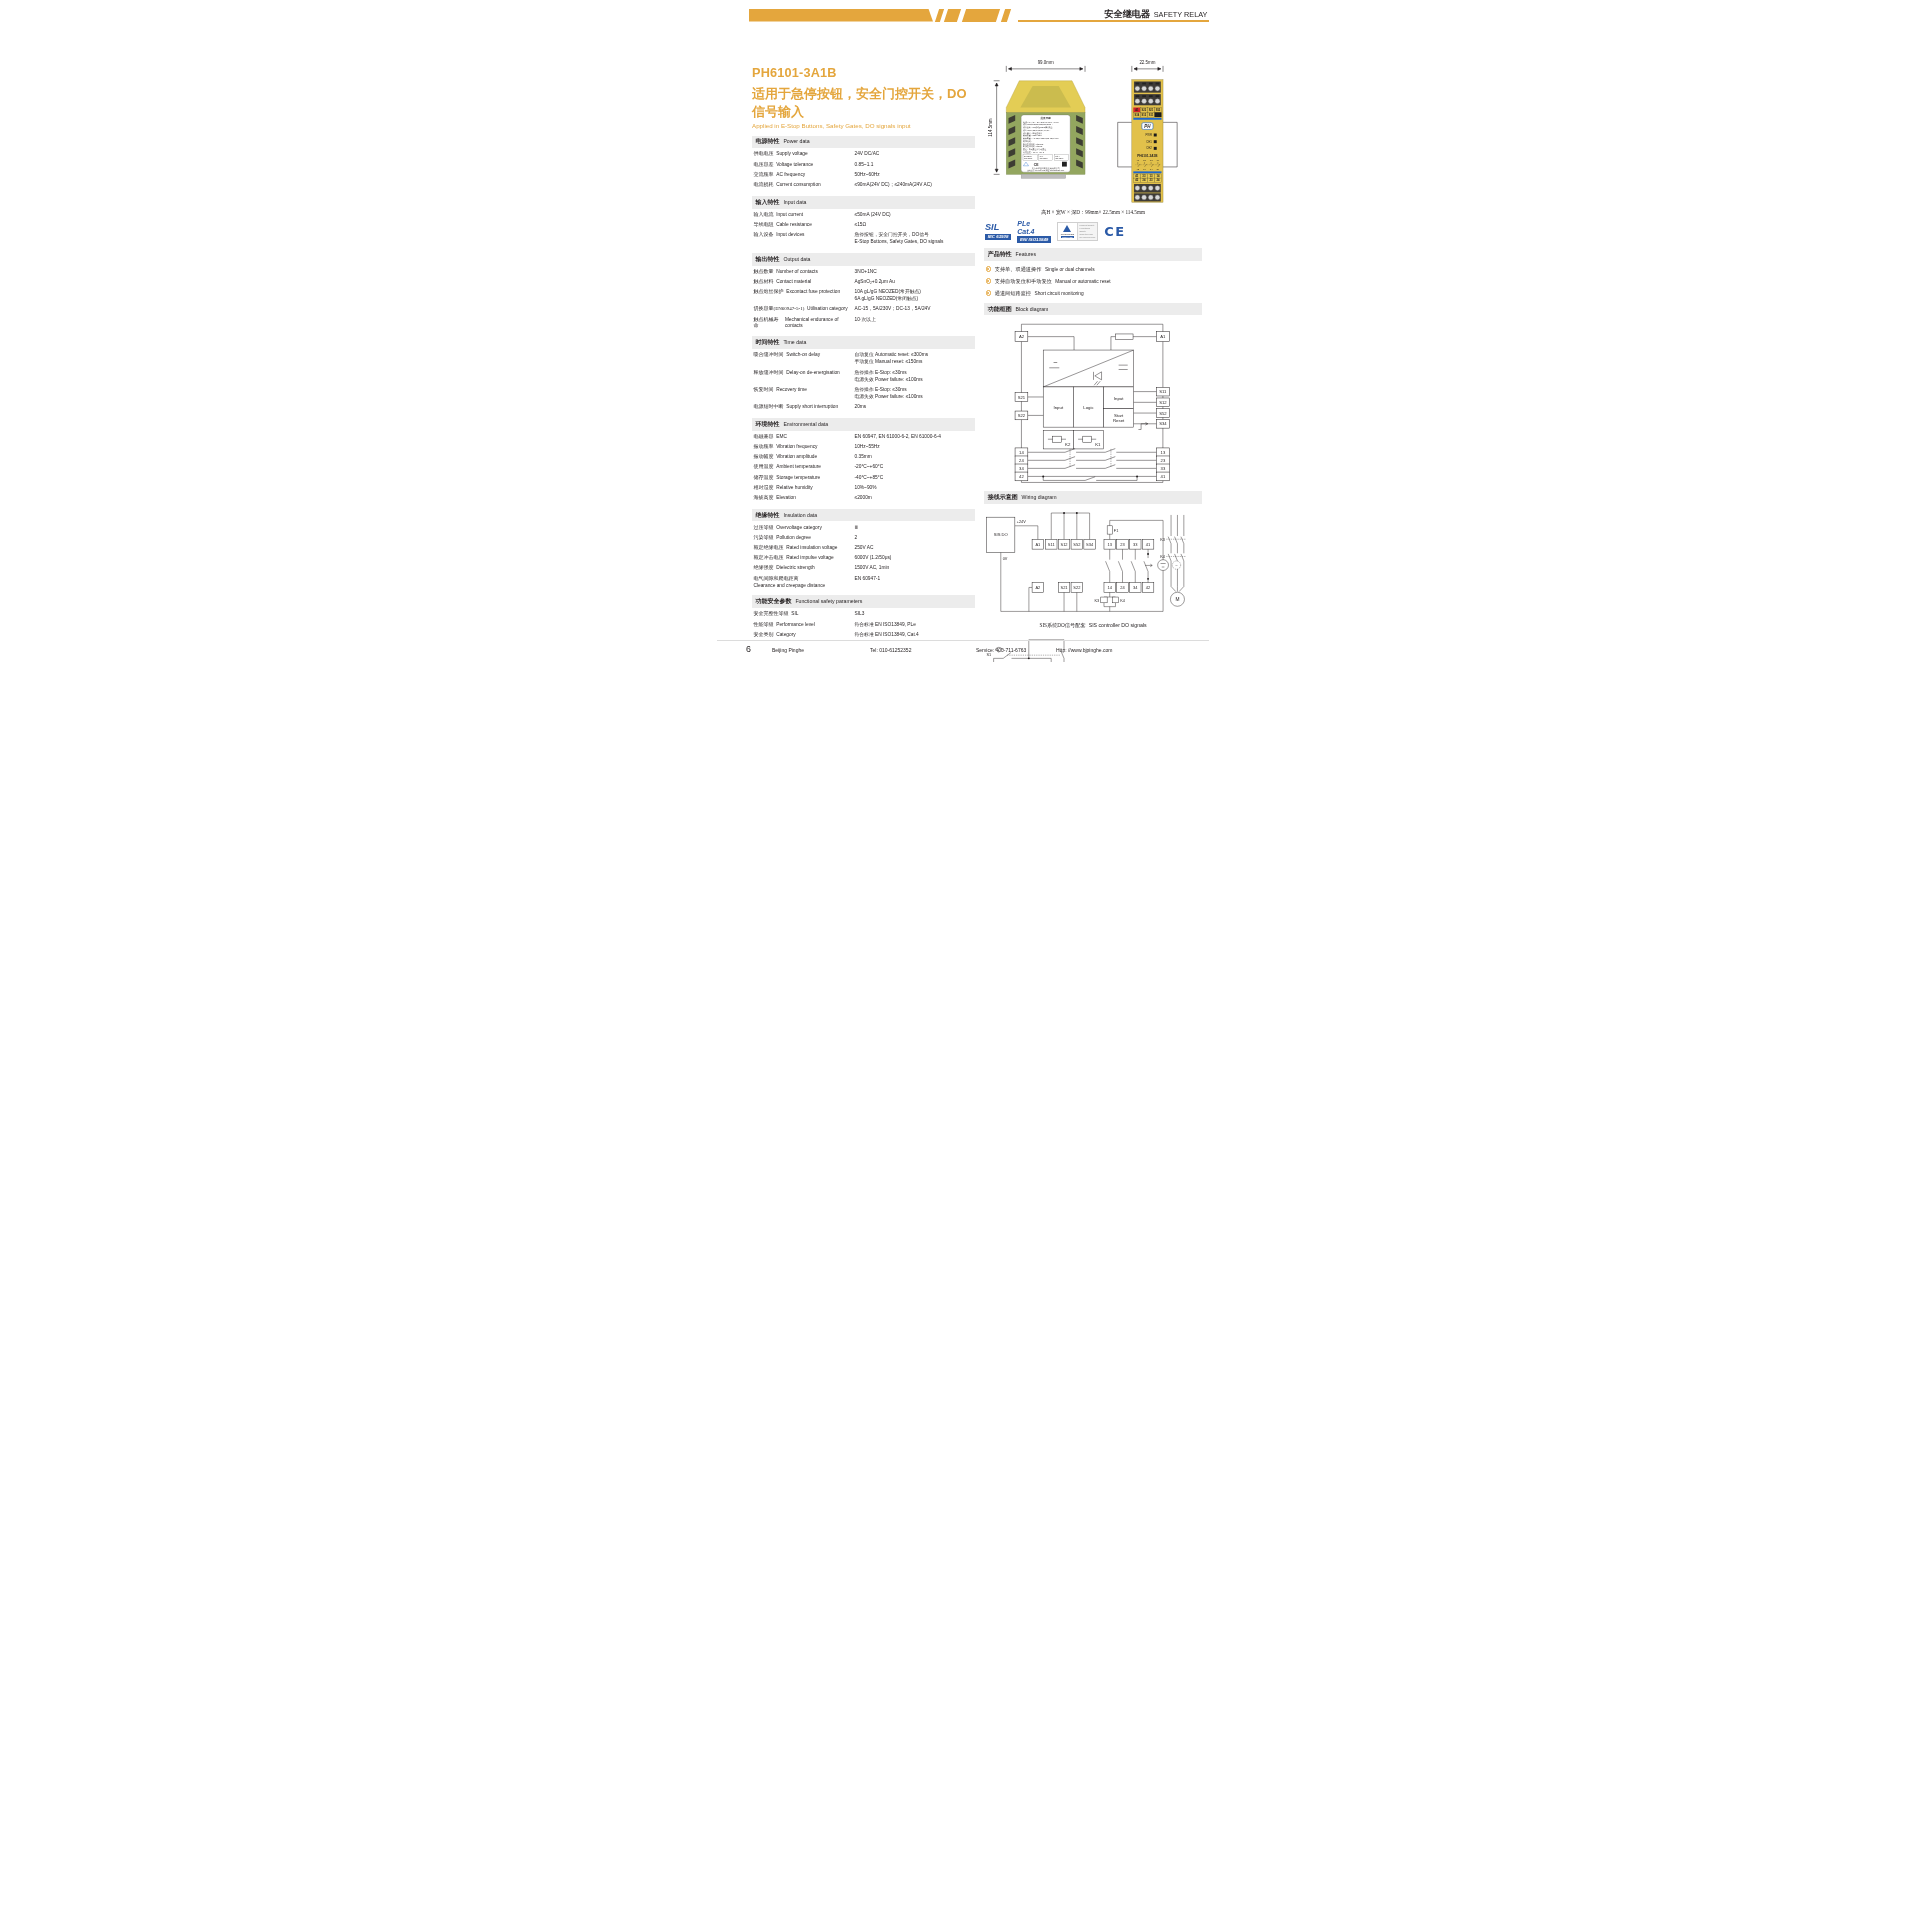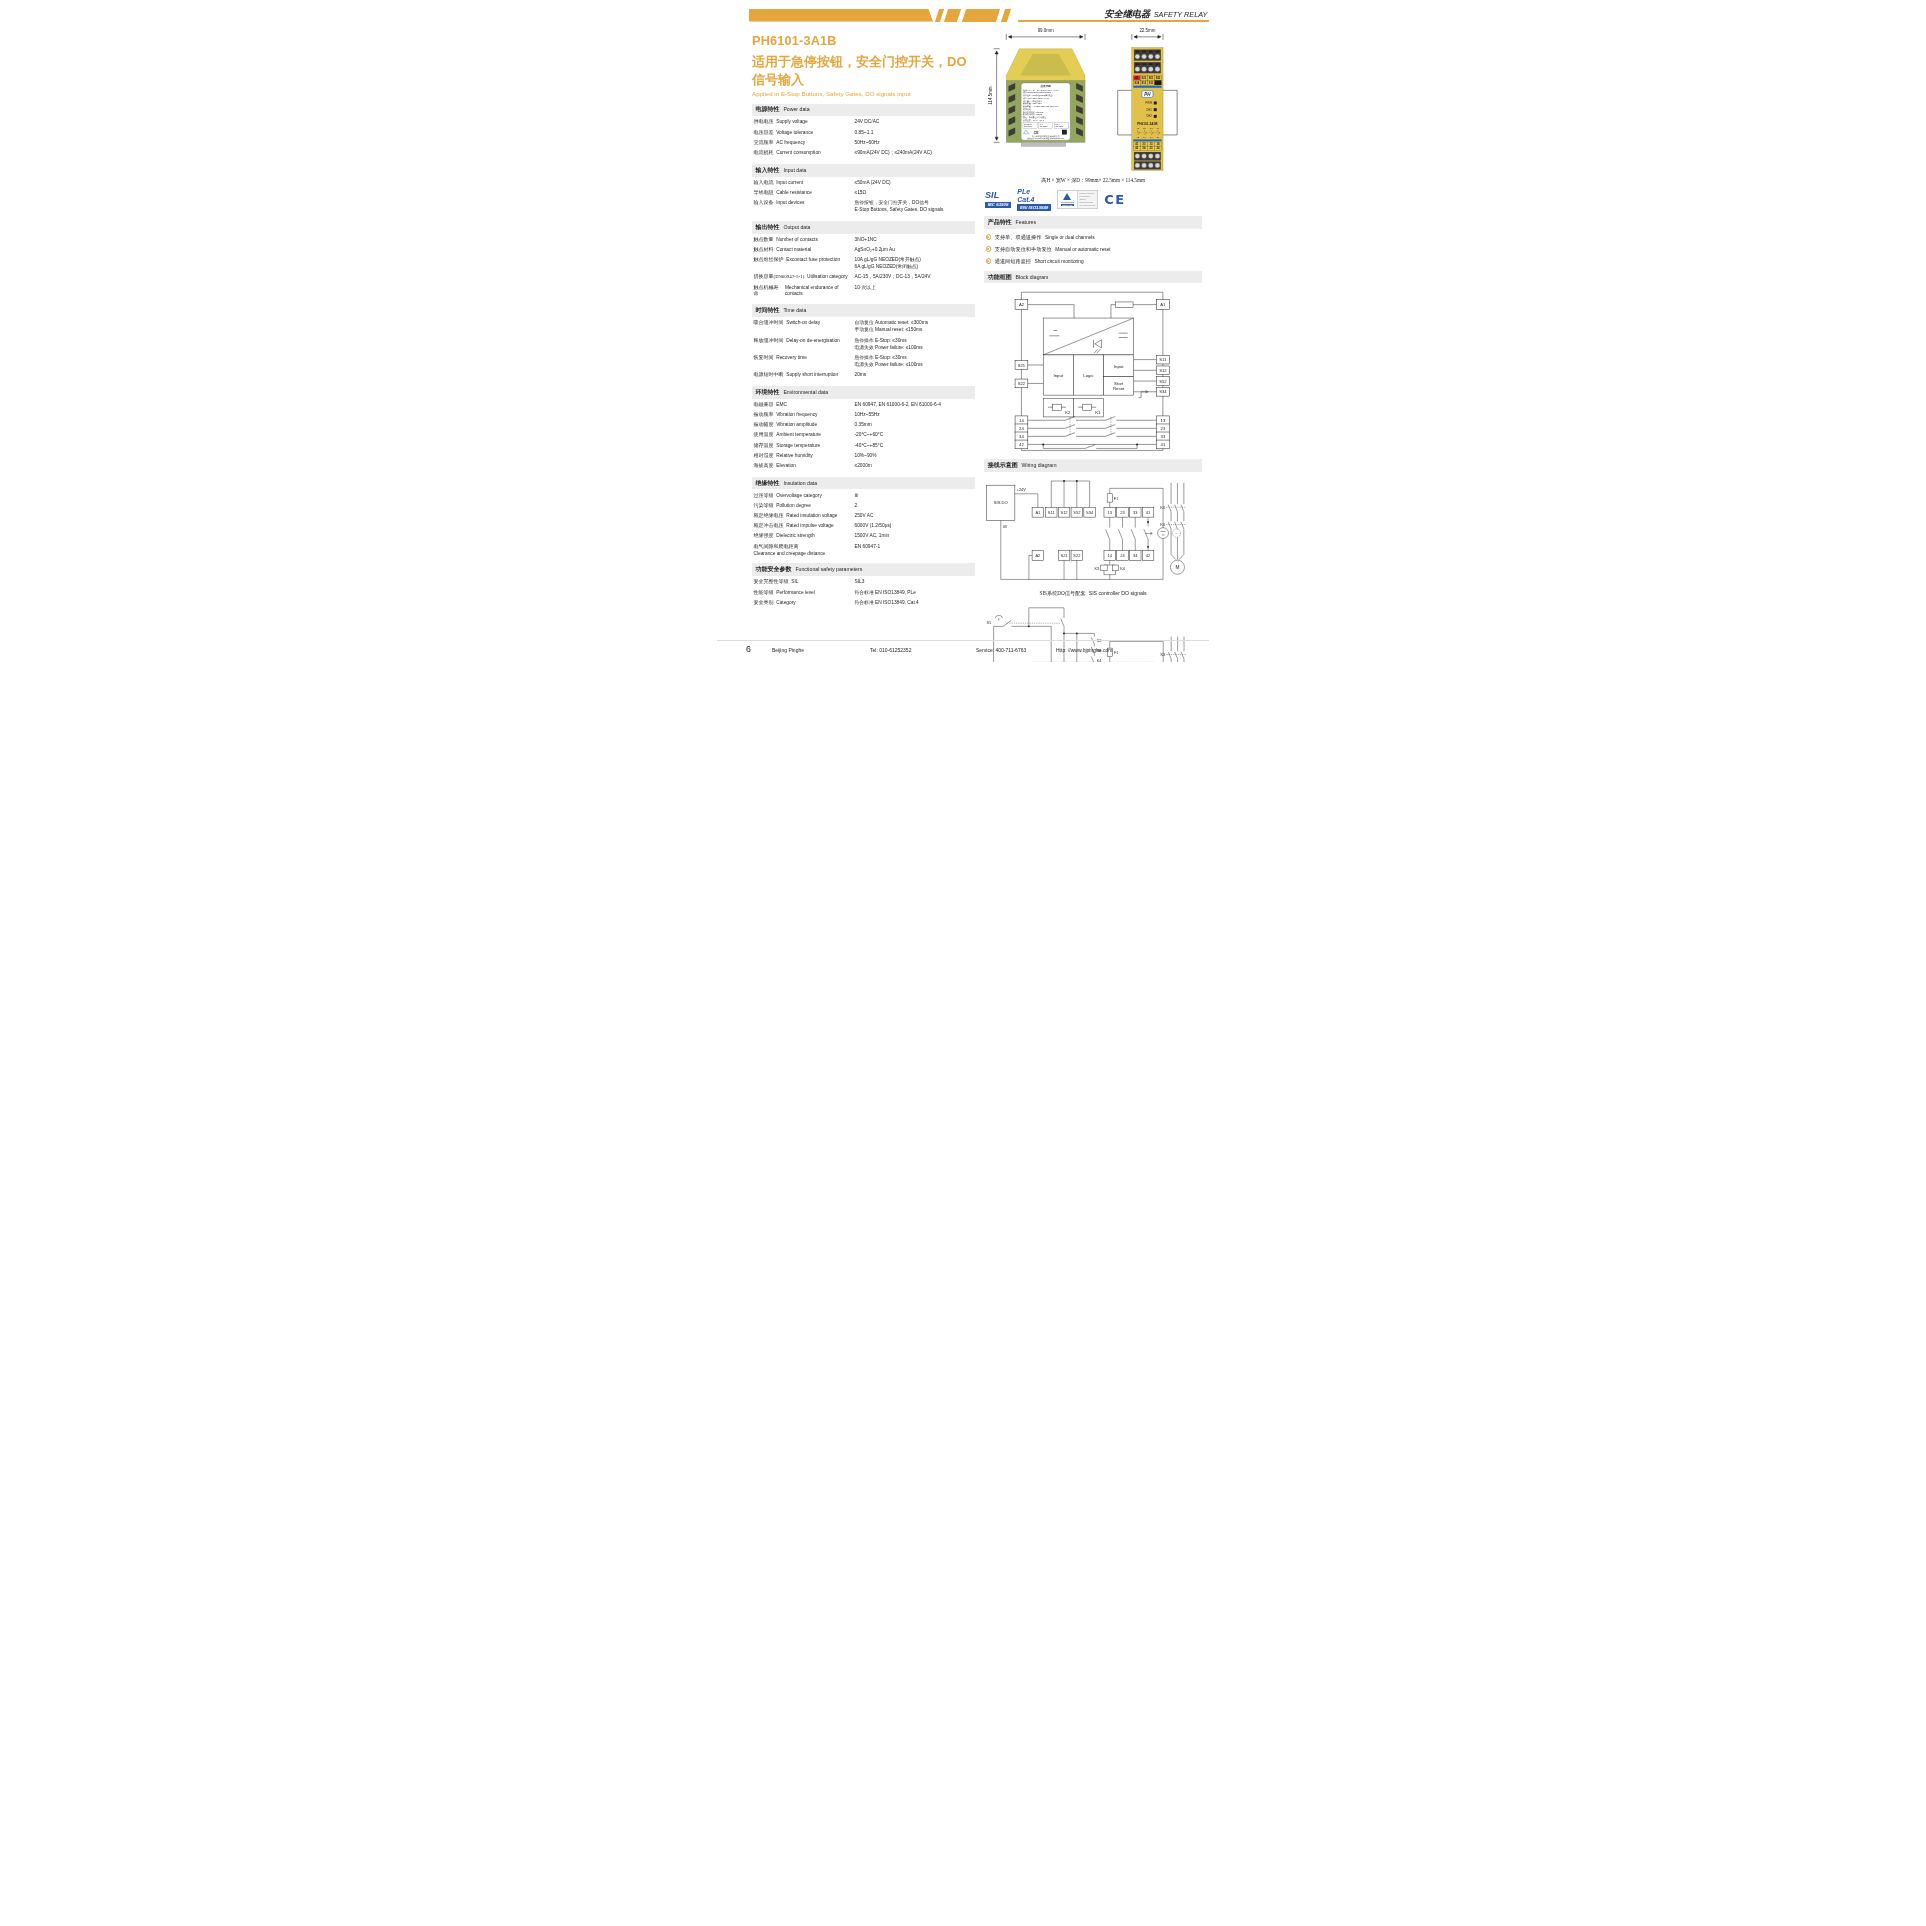--- a/index.html
+++ b/index.html
@@ -1,33 +1,33 @@
 <!DOCTYPE html>
 <html style="font-size:6.2px"><head>
 <meta charset="utf-8">
 <style>
   html,body{margin:0;padding:0;background:#ffffff;}
   body{font-family:"Liberation Sans",sans-serif;color:#231f20;}
   .page{position:relative;width:492px;height:662px;margin:0 auto;background:#fff;overflow:hidden;display:flex;flex-direction:column;}
 
   
-  .banner{position:relative;height:17.7px;margin-top:8.5px;flex:none;font-style:italic;}
+  .banner{position:relative;height:17.7px;margin-top:8.5px;flex:none;}
   .b-seg{position:absolute;top:0;height:13px;background:#E4A63D;}
   .seg-main{left:32px;width:184px;clip-path:polygon(0 0,97.5% 0,100% 100%,0 100%);}
   .seg-s1{left:220px;width:5px;transform:skewX(-18deg);}
   .seg-s2{left:229px;width:13px;transform:skewX(-18deg);}
   .seg-s3{left:247px;width:34px;transform:skewX(-18deg);}
   .seg-s4{left:286px;width:5.8px;transform:skewX(-18deg);}
   .b-underline{position:absolute;left:301px;right:0;top:11.2px;height:2.3px;background:#E4A63D;}
   .b-title{position:absolute;right:0.8px;top:0;height:11.6px;display:flex;align-items:center;gap:3.5px;background:#fff;padding:0 0.8px 0 3.9px;}
   .b-title .cn{font-size:9.2px;font-weight:bold;}
   .b-title .en{font-size:7.3px;}
 
   
-  .main{display:flex;flex:1;min-height:0;}
+  .main{display:flex;flex:1;min-height:0;margin-top:32px;}
   .left-col{width:223px;margin-left:35px;flex:none;}
   .right-col{flex:1;min-width:0;padding:0.8px 7px 0 9.2px;}
 
   .title-block{margin-top:7.7px;}
   .model{font-size:12.7px;font-weight:bold;color:#E4A63D;letter-spacing:0.2px;}
   .sub-cn{font-size:13px;color:#E4A63D;font-weight:bold;margin-top:5px;}
   .sub-en{font-size:6.2px;color:#E4A63D;margin-top:1.2px;}
 
   .sec{margin-top:6.5px;}
   .sec-h{background:#ECECEC;padding:1.9px 3.5px;display:flex;align-items:baseline;gap:3.9px;}

